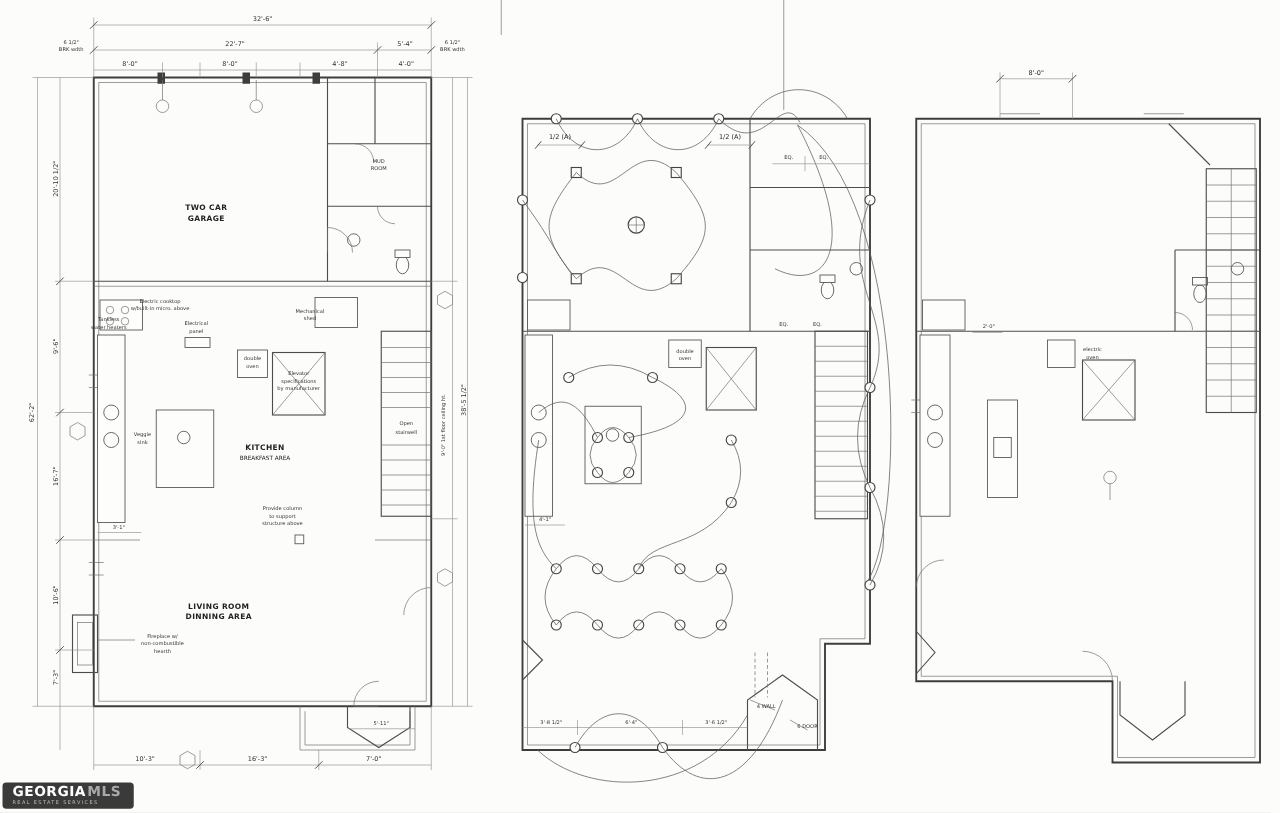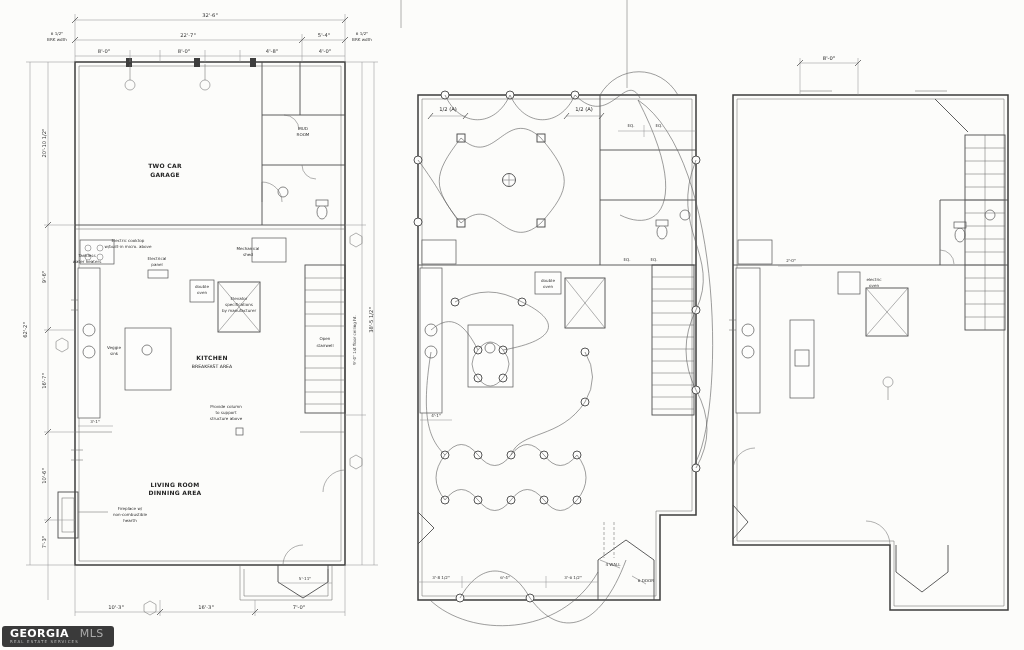--- a/index.html
+++ b/index.html
@@ -15,23 +15,23 @@
   .wall2{stroke:#4c4c4c;stroke-width:0.9;fill:none}
   .thin{stroke:#707070;stroke-width:0.55;fill:none}
   .dim{stroke:#8f8f8f;stroke-width:0.5;fill:none}
   .tick{stroke:#555;stroke-width:0.8}
   .fix{stroke:#555;stroke-width:0.7;fill:#fdfdfc}
   .wire{stroke:#5c5c5c;stroke-width:0.6;fill:none}
   .sym{stroke:#444;stroke-width:0.9;fill:#fdfdfc}
   .dash{stroke:#777;stroke-width:0.6;stroke-dasharray:3 2;fill:none}
   .watermark{position:absolute;left:2px;top:626px;background:#3a3a3a;border-radius:3px;
              padding:2px 10px 3px 8px;line-height:1;}
-  .wm-row{display:flex;align-items:baseline;gap:11px}
+  .wm-row{display:flex;align-items:baseline;gap:1px}
   .wm-bold{color:#fff;font-weight:bold;font-size:11px;letter-spacing:.4px}
-  .wm-light{color:#a9a9a9;font-weight:normal;font-size:11px;letter-spacing:.4px}
+  .wm-light{color:#a9a9a9;font-weight:bold;font-size:11px;letter-spacing:.4px}
   .wm-tag{color:#bdbdbd;font-size:4px;letter-spacing:1.1px;margin-top:1px}
 </style>
 </head>
 <body>
 
 <div class="sheet">
 <svg width="1024" height="650" viewBox="0 0 1024 650">
   <rect x="0" y="0" width="1024" height="650" fill="#fcfcfa"></rect>
 
   <g>

